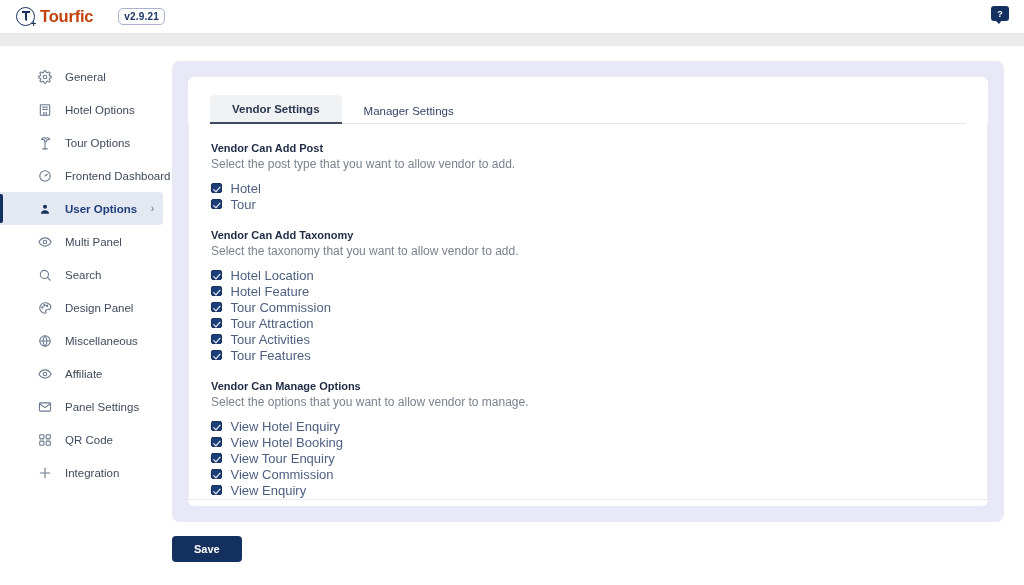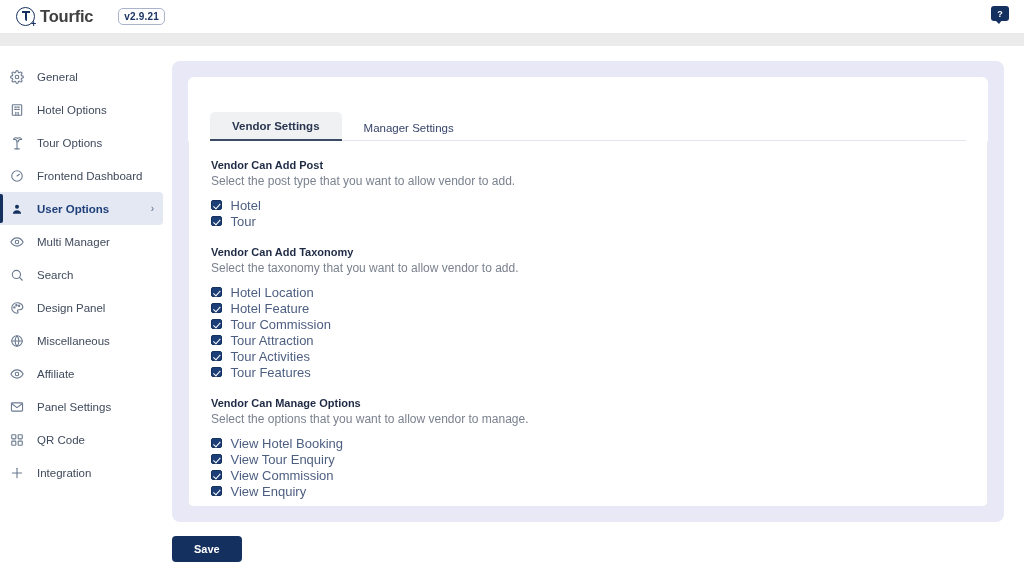--- a/index.html
+++ b/index.html
@@ -46,21 +46,21 @@
     position: absolute;
     left: 14px; top: 12px;
     color: #17305f;
     font-size: 9px;
     line-height: 9px;
     font-weight: 700;
   }
   .logo-text {
     font-size: 16.5px;
     font-weight: 700;
-    color: #404040;
+    color: #c2410c;
     letter-spacing: -0.2px;
   }
   .version-badge {
     margin-left: 20px;
     border: 1px solid #a9b4cc;
     border-radius: 5px;
     background: #fdfdfe;
     color: #1c3564;
     font-size: 10px;
     font-weight: 700;
@@ -104,21 +104,21 @@
   .sidebar {
     width: 163px;
     flex: none;
     padding-top: 14px;
     background: #ffffff;
   }
   .side-item {
     display: flex;
     align-items: center;
     height: 33px;
-    padding-left: 10px;
+    padding-left: 38px;
     gap: 13px;
     position: relative;
     cursor: pointer;
   }
   .side-item .ico {
     width: 14px; height: 14px;
     flex: none;
     display: flex;
     align-items: center;
     justify-content: center;
@@ -180,21 +180,20 @@
   }
   .tab {
     font-size: 11.5px;
     font-weight: 700;
     color: #2a3650;
     padding: 8px 22px 7px;
     cursor: pointer;
     border-radius: 5px 5px 0 0;
     position: relative;
     bottom: -1px;
-    margin-top: 17px;
   }
   .tab.active {
     background: #f0f1f3;
     border-bottom: 2.5px solid #3c4a63;
   }
   .tab.inactive { color: #37456a; font-weight: 400; }
 
   .panel-body {
     border: 1px solid #e9ebf0;
     border-top: none;
@@ -334,21 +333,21 @@
         <span class="side-label">User Options</span>
         <span class="side-chevron">›</span>
       </div>
       <div class="side-item">
         <span class="ico">
           <svg width="14" height="14" viewBox="0 0 24 24" fill="none" stroke="currentColor" stroke-width="1.9" stroke-linecap="round" stroke-linejoin="round">
             <path d="M1.5 12s4-7 10.5-7 10.5 7 10.5 7-4 7-10.5 7S1.5 12 1.5 12z"></path>
             <circle cx="12" cy="12" r="3"></circle>
           </svg>
         </span>
-        <span class="side-label">Multi Manager</span>
+        <span class="side-label">Multi Panel</span>
       </div>
       <div class="side-item">
         <span class="ico">
           <svg width="14" height="14" viewBox="0 0 24 24" fill="none" stroke="currentColor" stroke-width="1.9" stroke-linecap="round" stroke-linejoin="round">
             <circle cx="11" cy="11" r="7"></circle>
             <line x1="16.2" y1="16.2" x2="21" y2="21"></line>
           </svg>
         </span>
         <span class="side-label">Search</span>
       </div>
@@ -459,20 +458,24 @@
                 <span class="check-label">Tour Activities</span>
               </label>
               <label class="check-row">
                 <span class="cbox"></span>
                 <span class="check-label">Tour Features</span>
               </label>
             </div>
             <div class="group">
               <div class="group-title">Vendor Can Manage Options</div>
               <div class="group-desc">Select the options that you want to allow vendor to manage.</div>
+              <label class="check-row">
+                <span class="cbox"></span>
+                <span class="check-label">View Hotel Enquiry</span>
+              </label>
               <label class="check-row">
                 <span class="cbox"></span>
                 <span class="check-label">View Hotel Booking</span>
               </label>
               <label class="check-row">
                 <span class="cbox"></span>
                 <span class="check-label">View Tour Enquiry</span>
               </label>
               <label class="check-row">
                 <span class="cbox"></span>

